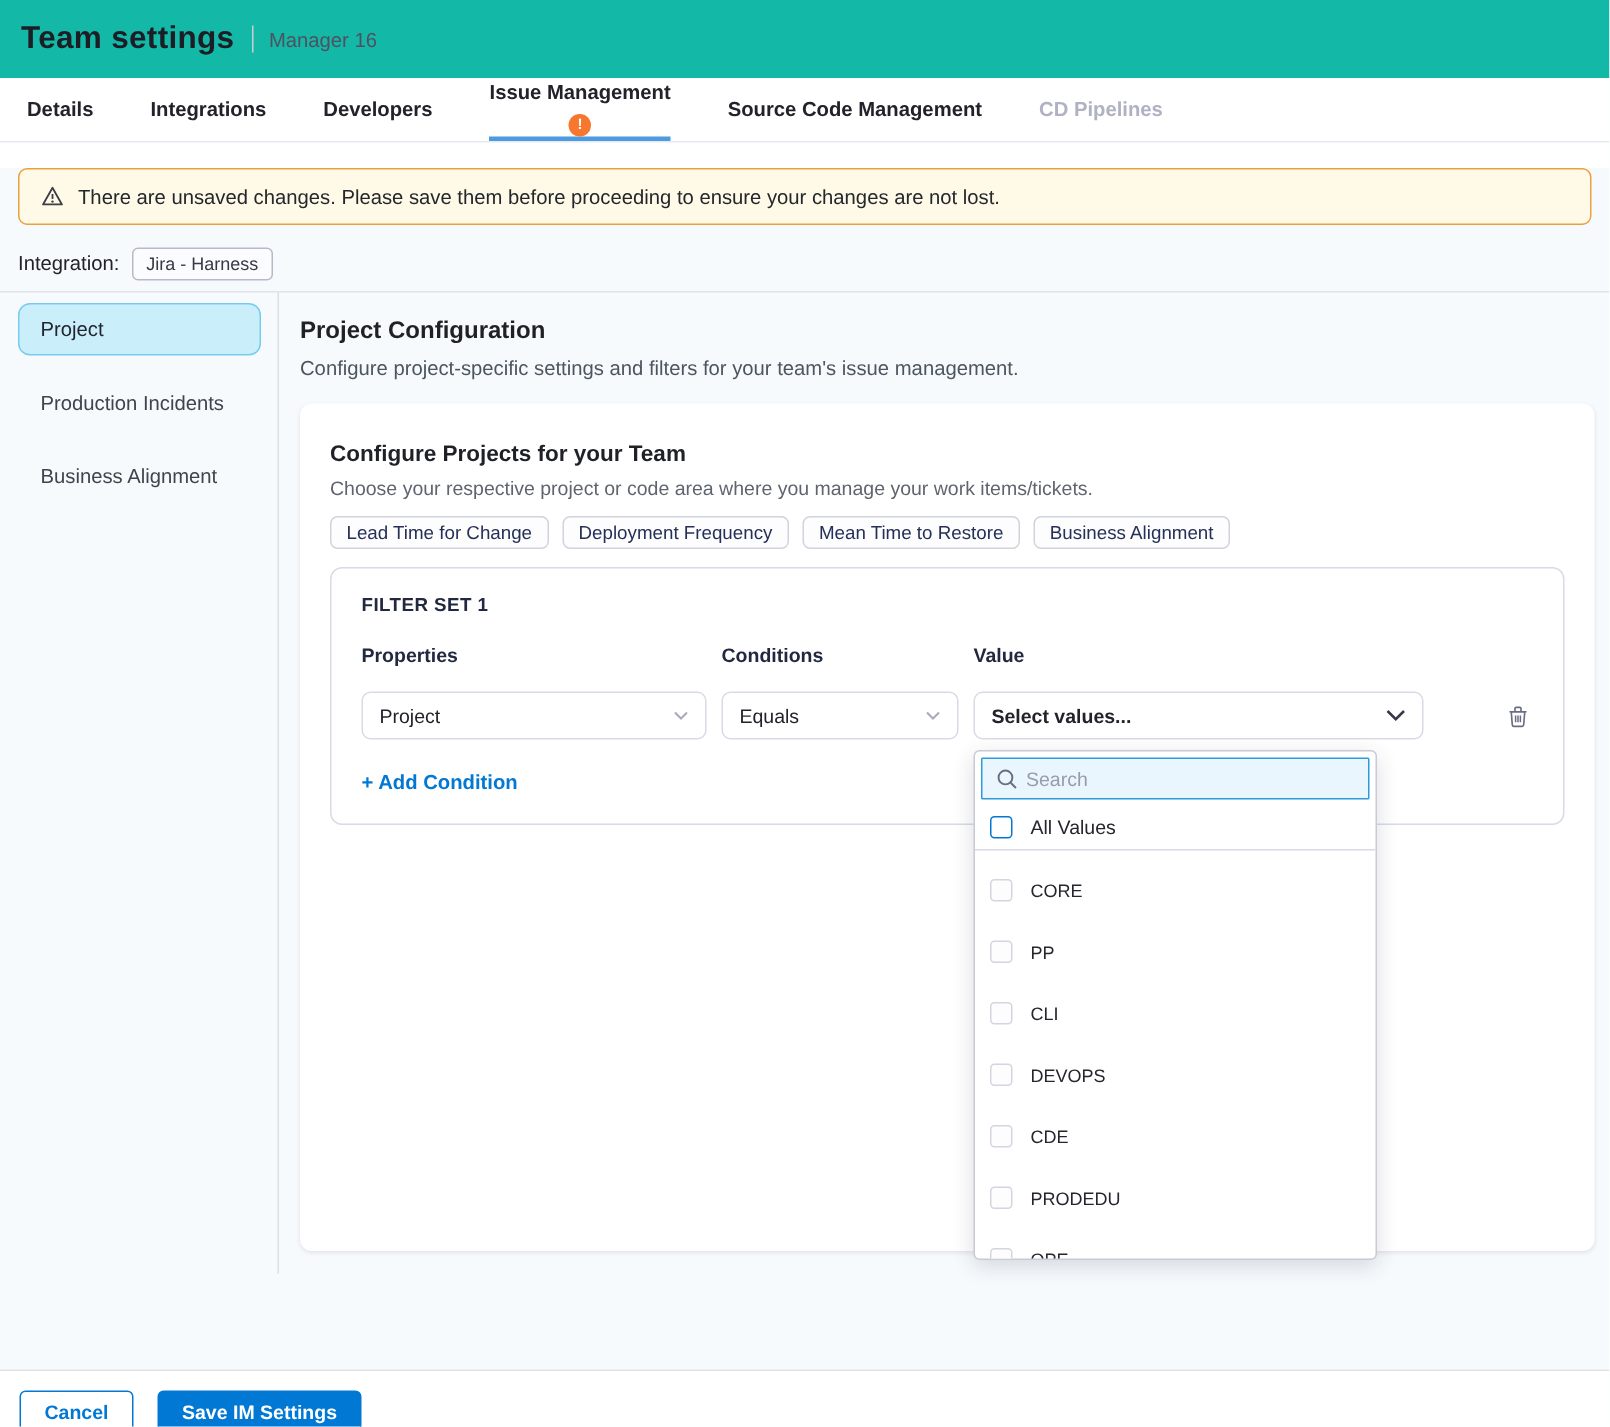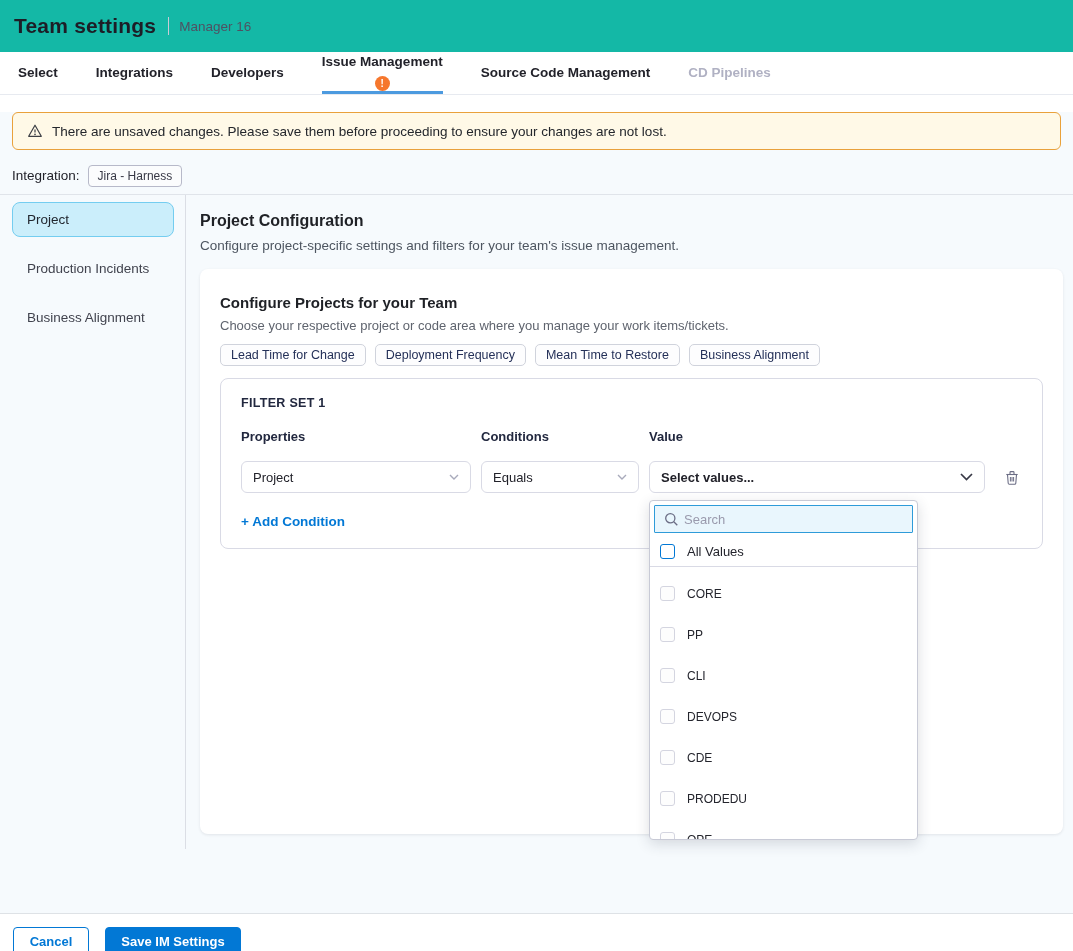--- a/index.html
+++ b/index.html
@@ -58,21 +58,21 @@
   .filter-title { font-size:12.5px; font-weight:bold; color:#22283f; letter-spacing:.3px; }
   .filter-labels { display:flex; margin-top:19px; font-size:13px; font-weight:bold; color:#22283f; }
   .fl-prop { width:230px; } .fl-gap { width:10px; } .fl-cond { width:158px; } .fl-val { width:336px; }
   .filter-row { display:flex; align-items:center; margin-top:17px; }
   .select { height:32px; border:1px solid var(--border,#d9dae5); border-radius:6px; background:#fff;
     display:flex; align-items:center; justify-content:space-between; padding:0 11px;
     font-size:13px; color:#22222a; cursor:pointer; }
   .select.prop { width:230px; margin-right:10px; }
   .select.cond { width:158px; margin-right:10px; }
   .value-cell { position:relative; width:336px; }
-  .select.value { width:336px; font-weight:bold; }
+  .select.value { width:300px; font-weight:bold; }
   .trash-btn { margin-left:19px; background:none; border:none; cursor:pointer; display:flex; }
   .add-condition { margin-top:21px; font-size:13.5px; font-weight:bold; color:var(--accent,#0278d5); cursor:pointer; display:inline-block; }
 
   
   .dropdown { position:absolute; top:calc(100% + 7px); left:0; width:269px; height:340px;
     background:#fff; border:1px solid #c8cad6; border-radius:4px; overflow:hidden; z-index:20;
     box-shadow:0 4px 14px rgba(40,41,61,.16); }
   .search-wrap { padding:4px; }
   .search-input { position:relative; height:28px; background:var(--search_bg,#e9f6fd);
     border:1.5px solid var(--search_border,#2e9bd9); border-radius:1px;
@@ -101,21 +101,21 @@
 
 <div class="app-header">
   <span class="app-title">Team settings</span>
   <span class="title-sep"></span>
   <span class="app-subtitle">Manager 16</span>
 </div>
 
 <div class="tabbar">
 
     <div class="tab">
-      <span>Select</span>
+      <span>Details</span>
 
     </div>
 
     <div class="tab">
       <span>Integrations</span>
 
     </div>
 
     <div class="tab">
       <span>Developers</span>

